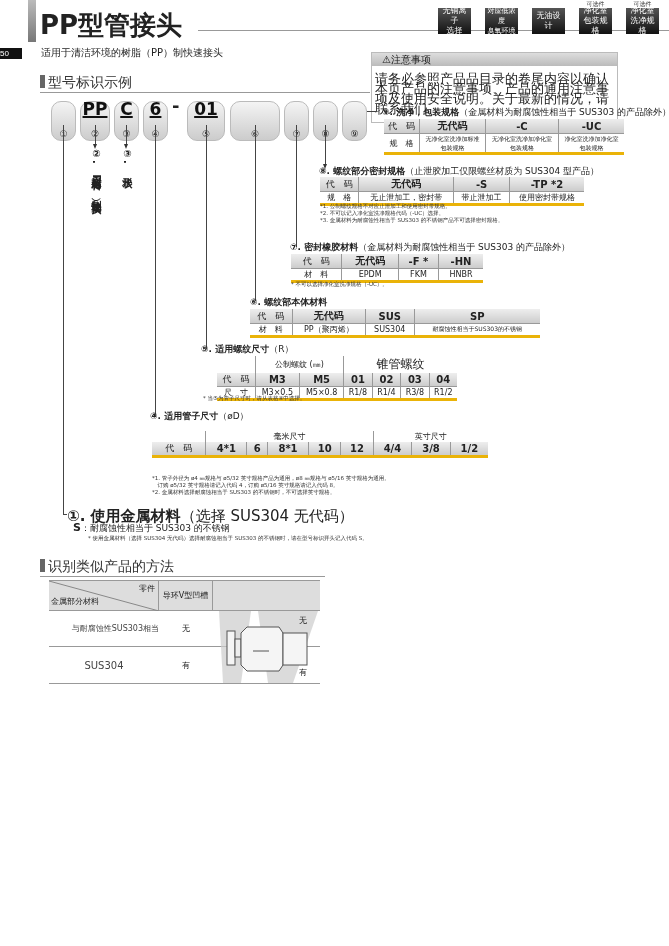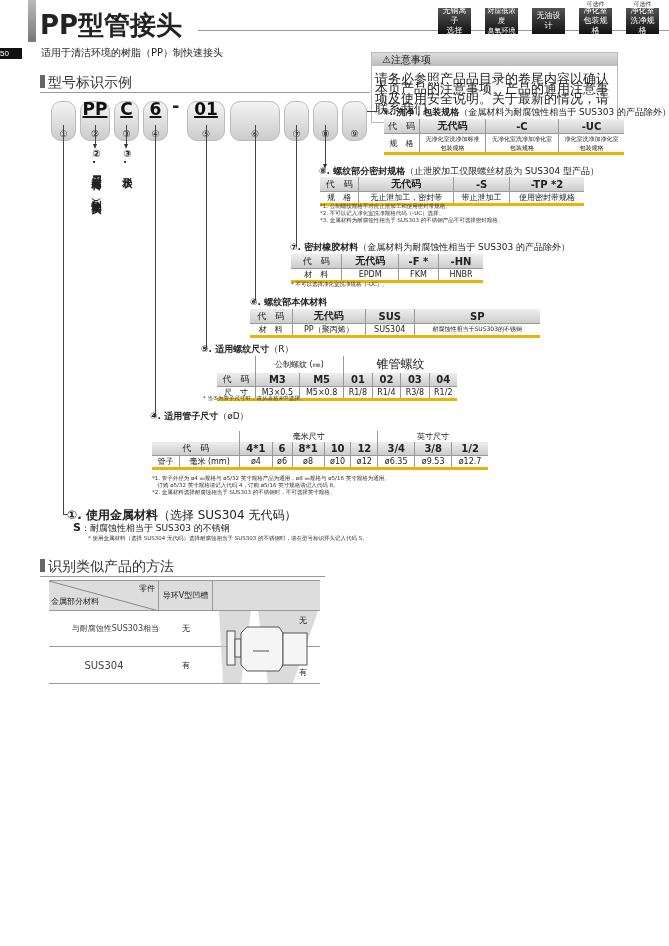--- a/index.html
+++ b/index.html
@@ -257,45 +257,33 @@
         <td colspan="5">毫米尺寸</td>
         <td colspan="3">英寸尺寸</td>
       </tr>
   <tr class="hd">
         <td colspan="2" class="lab">代　码</td>
         <td>4*1</td>
         <td>6</td>
         <td>8*1</td>
         <td>10</td>
         <td>12</td>
-        <td>3/4</td>
+        <td>4/4</td>
         <td>3/8</td>
         <td>1/2</td>
-      </tr>
-  <tr class="body">
-        <td>管子</td>
-        <td>毫米 (mm)</td>
-        <td>ø4</td>
-        <td>ø6</td>
-        <td>ø8</td>
-        <td>ø10</td>
-        <td>ø12</td>
-        <td>ø6.35</td>
-        <td>ø9.53</td>
-        <td>ø12.7</td>
       </tr>
 </tbody>
   </table>
 <div class="abs fn" style="left:152px;top:475px">
   <div>*1. 管子外径为 ø4 ㎜规格与 ø5/32 英寸规格产品为通用，ø8 ㎜规格与 ø5/16 英寸规格为通用。</div>
     <div>　订购 ø5/32 英寸规格请记入代码 4，订购 ø5/16 英寸规格请记入代码 8。</div>
     <div>*2. 金属材料选择耐腐蚀相当于 SUS303 的不锈钢时，不可选择英寸规格。</div>
 </div>
 
-<div class="abs sub-h" style="left:67px;top:507px;font-size:12px"><span>①. 使用金属材料</span><span class="note">（选择 SUS304 无代码）</span></div>
+<div class="abs sub-h" style="left:67px;top:507px;font-size:15px"><span>①. 使用金属材料</span><span class="note">（选择 SUS304 无代码）</span></div>
 <div class="abs" style="left:73px;top:521px;font-size:9px"><b style="font-size:11px">S</b><span>：耐腐蚀性相当于 SUS303 的不锈钢</span></div>
 <div class="abs fn" style="left:88px;top:535px">* 使用金属材料（选择 SUS304 无代码）选择耐腐蚀相当于 SUS303 的不锈钢时，请在型号标识开头记入代码 S。</div>
 
 <div class="abs section-h sec2">识别类似产品的方法</div>
 <div class="abs sec2-line"></div>
 <div class="abs ident">
   <div style="display:flex;height:30px;background:#ddd;border-bottom:1px solid #999">
     <div style="width:110px;position:relative;border-right:1px solid #999">
       <svg width="110" height="30" style="position:absolute;left:0;top:0">
           <line x1="0" y1="0" x2="110" y2="30" stroke="#888" stroke-width="1"></line>

